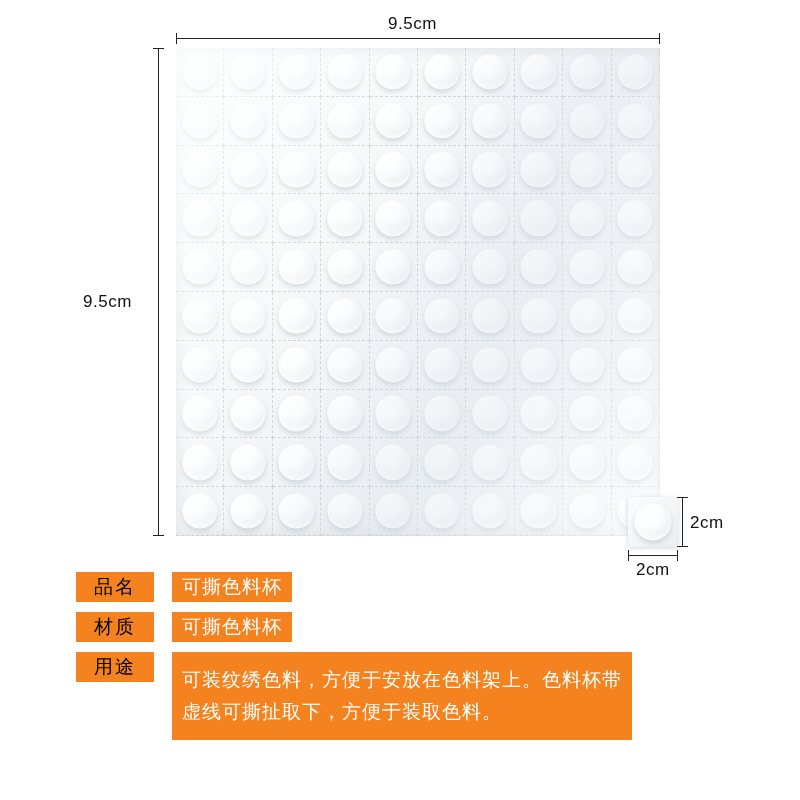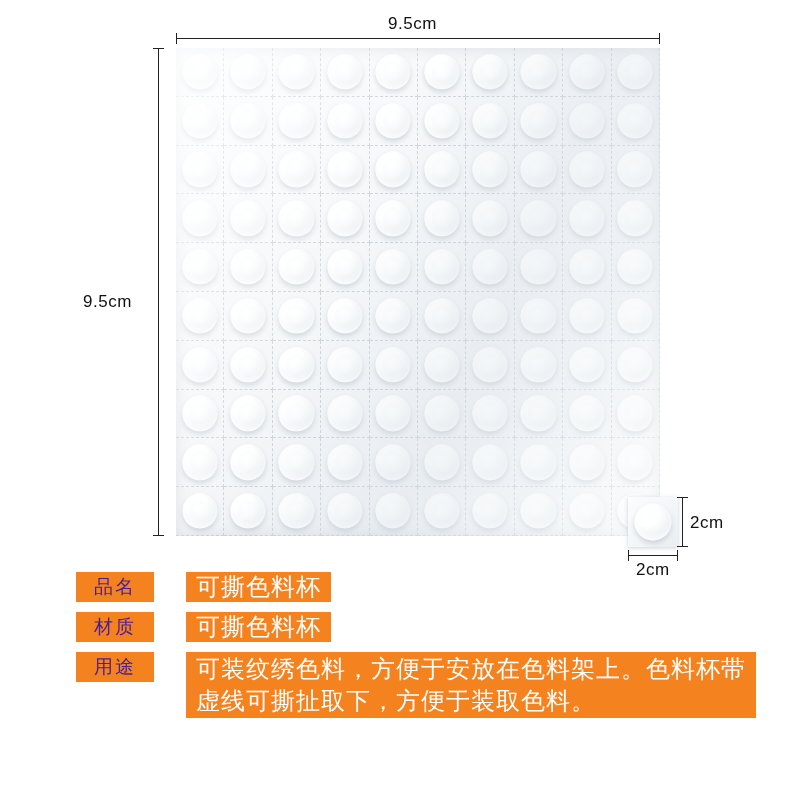--- a/index.html
+++ b/index.html
@@ -145,41 +145,41 @@
     width: 684px;
   }
   .spec-row {
     display: flex;
     align-items: flex-start;
     margin-bottom: 10px;
   }
   .spec-key {
     flex: 0 0 78px;
     background: #f4821f;
-    color: #4c1d95;
+    color: #000000;
     font-size: 19px;
     line-height: 30px;
     height: 30px;
     text-align: center;
     letter-spacing: 2px;
     font-weight: 400;
   }
   .spec-val {
-    margin-left: 32px;
+    margin-left: 18px;
     background: #f4821f;
     color: #ffffff;
-    font-size: 24px;
+    font-size: 19px;
     line-height: 30px;
     padding: 0 10px;
     letter-spacing: 1px;
     white-space: pre-line;
   }
   .spec-val.multi {
     line-height: 32px;
-    padding: 1px 10px;
+    padding: 12px 10px;
   }
 </style>
 </head>
 <body>
 
 <div id="photo">
 
   <div class="dim-label" style="left:388px; top:14px;">9.5cm</div>
   <div class="dim-line-h" style="left:176px; top:38px; width:484px;"></div>
   <div class="tick-v" style="left:176px; top:33px;"></div>

